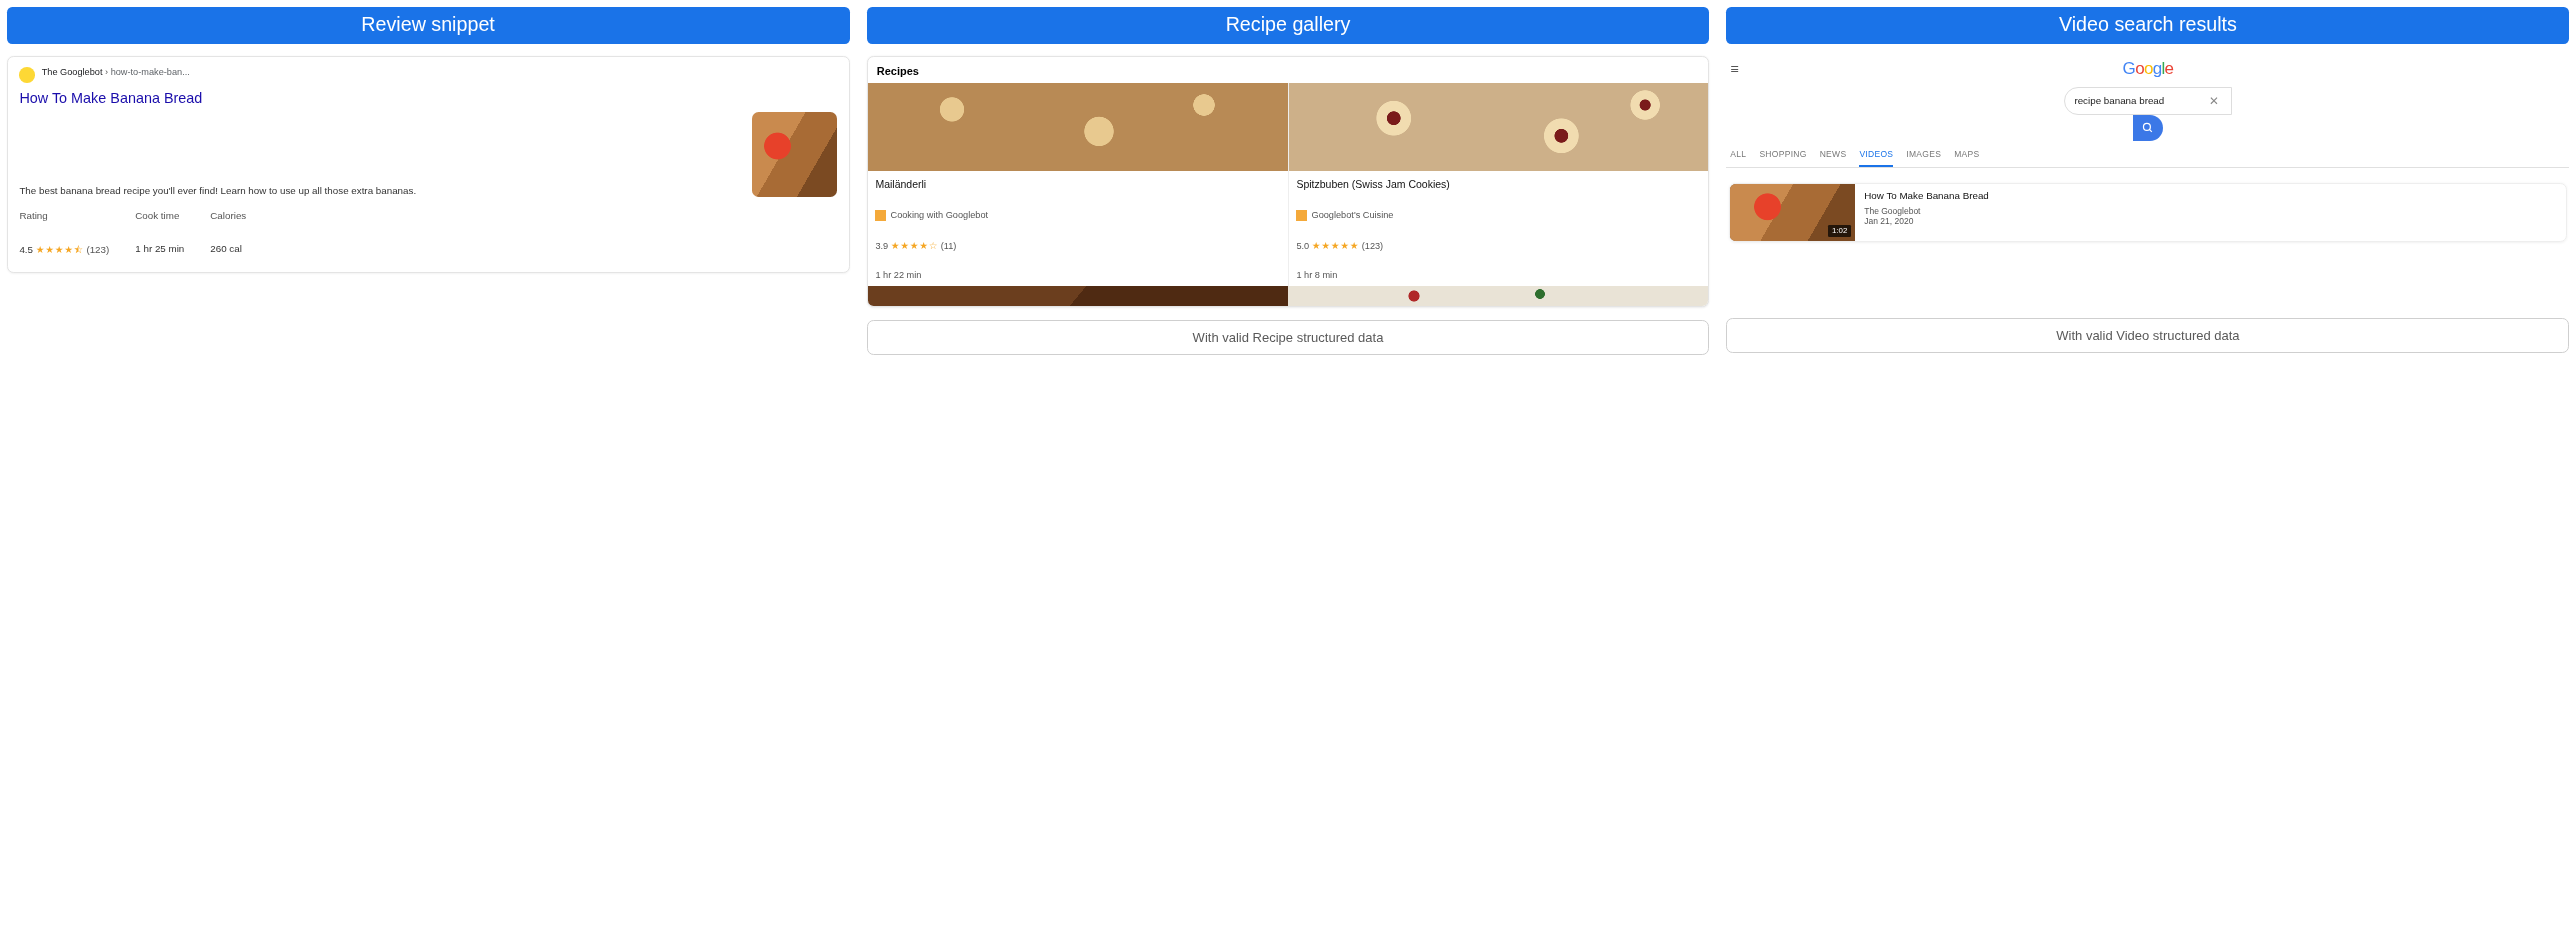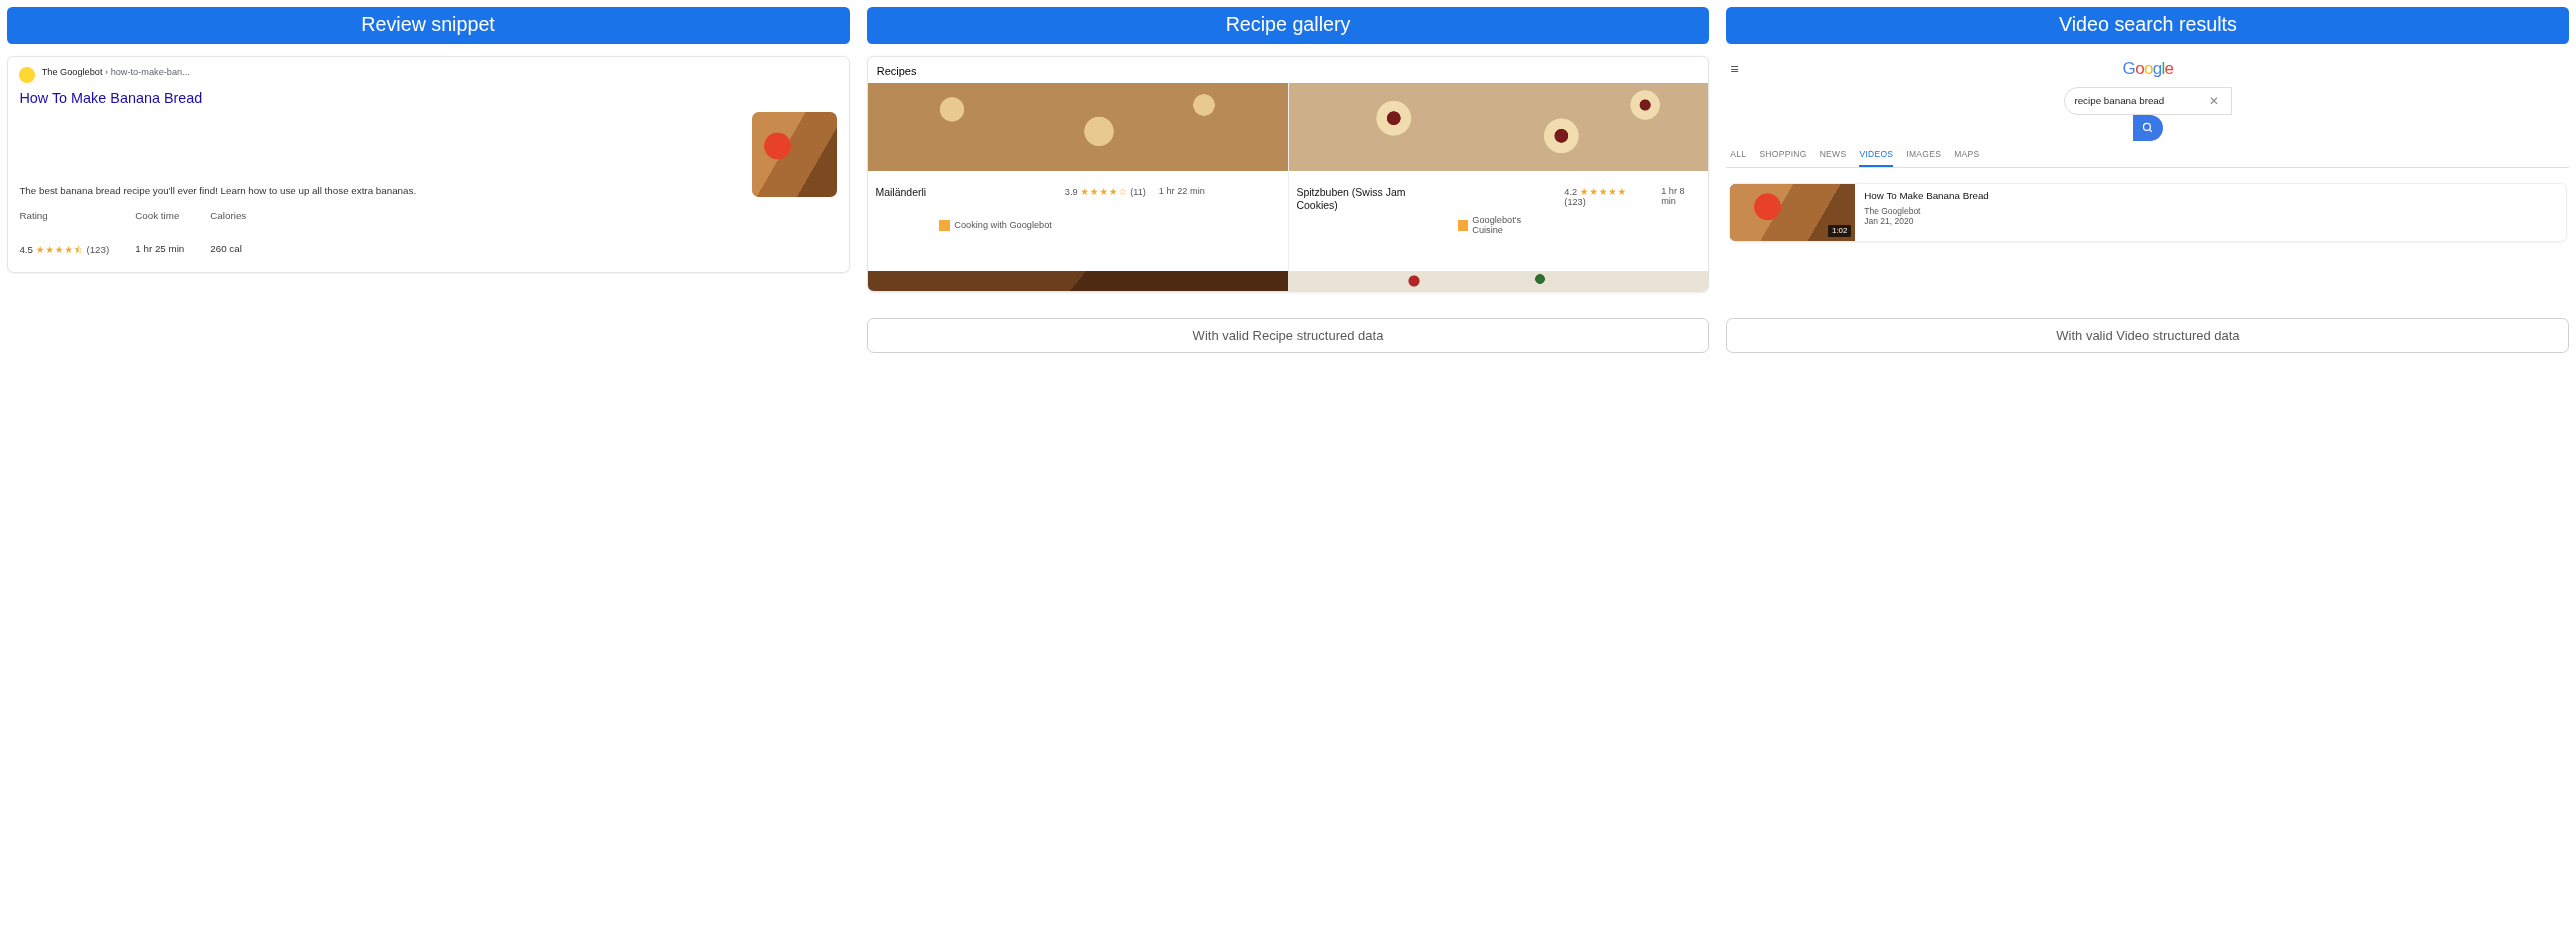--- a/index.html
+++ b/index.html
@@ -101,45 +101,44 @@
   .rc-count { color: #555; }
   
   .gallery-card {
     border: 0.7px solid #e4e4e4;
     border-radius: 6.6px;
     background: #fff;
     overflow: hidden;
     box-shadow: 0 0.7px 2px rgba(0,0,0,0.08);
   }
   .gallery-htitle {
-    font-weight: normal;
+    font-weight: bold;
     font-size: 11px;
     padding: 7.9px 9.2px 6.6px 9.2px;
   }
   .gallery-grid {
     display: flex;
   }
   .gcell {
     flex: 1;
     border-right: 0.7px solid #eee;
     display: flex;
     flex-direction: column;
   }
   .gcell:last-child { border-right: none; }
   .gimg {
     height: 88px;
     width: 100%;
   }
   .gbody {
     padding: 6.6px 7.9px 6.6px 7.9px;
     display: flex;
-    flex-direction: row;
-    gap: 13px;
+    flex-direction: column;
+    gap: 19px;
     min-height: 92px;
-    margin-top: 8px;
   }
   .gname {
     font-size: 10.5px;
     color: #111;
     line-height: 1.25;
   }
   .gsource {
     display: flex;
     align-items: center;
     gap: 4.6px;
@@ -326,21 +325,21 @@
           </div>
           <div class="gcell">
             <div class="gimg food3"></div>
             <div class="gbody">
               <div class="gname">Spitzbuben (Swiss Jam Cookies)</div>
               <div class="gsource">
                 <span class="sqicon"></span>
                 <span>Googlebot's Cuisine</span>
               </div>
               <div class="grating">
-                <span>4.2</span>
+                <span>5.0</span>
                 <span class="stars">★★★★★</span>
                 <span>(123)</span>
               </div>
               <div class="gtime">1 hr 8 min</div>
             </div>
           </div>
         </div>
         <div class="gallery-peek">
           <div class="food4"></div>
             <div class="food5"></div>

